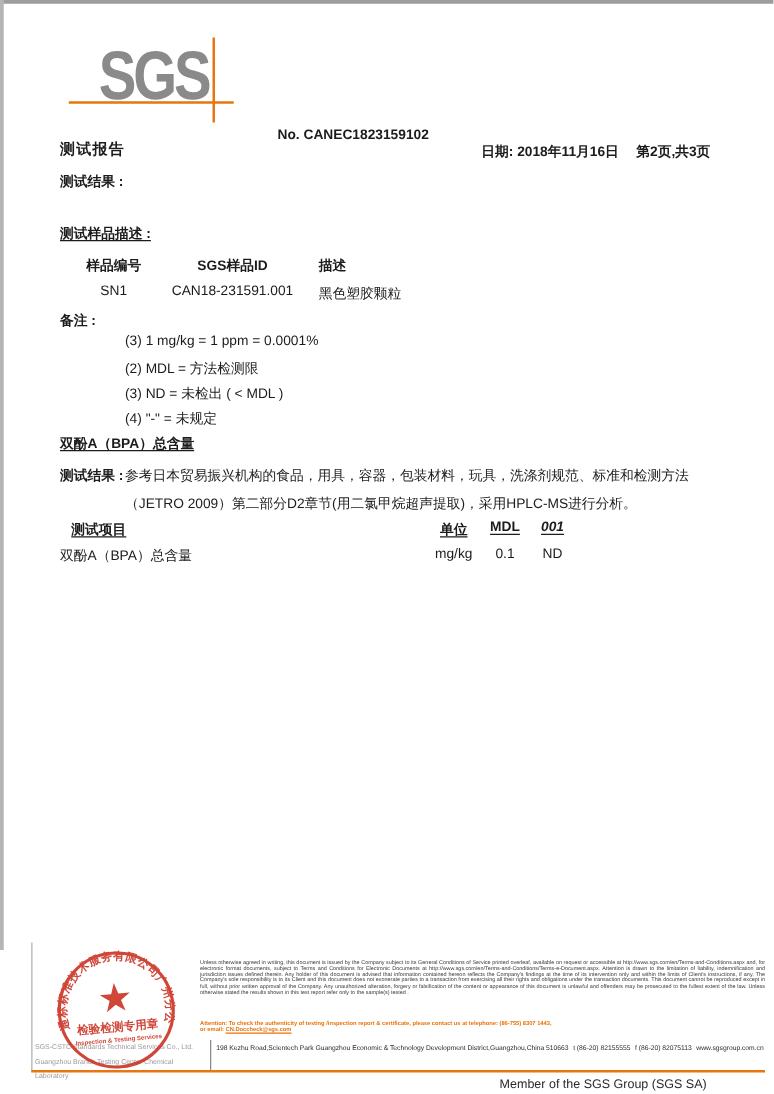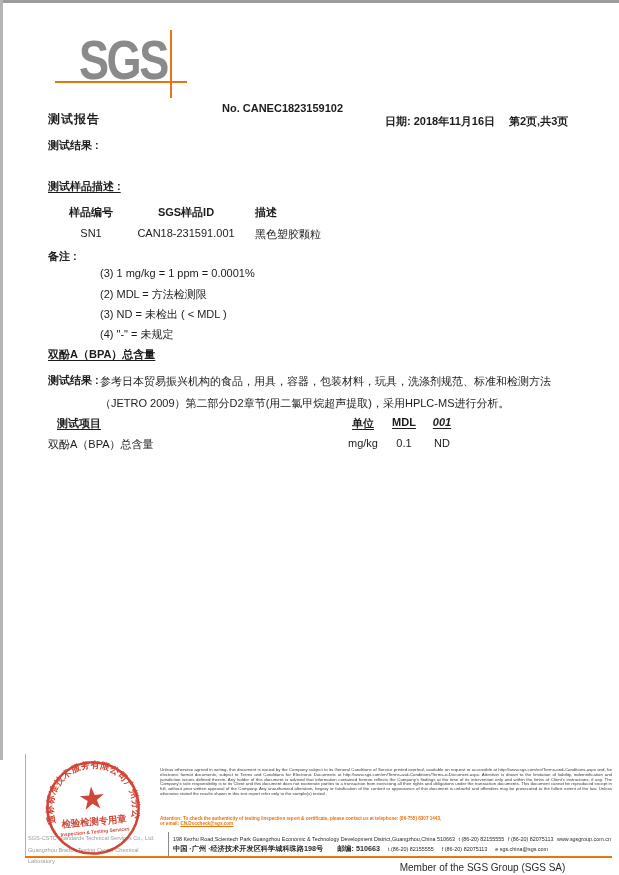--- a/index.html
+++ b/index.html
@@ -175,27 +175,17 @@
   <div class="addresses">
     <div class="addr-row r1">
       <span>198 Kezhu Road,Scientech Park Guangzhou Economic &amp; Technology Development District,Guangzhou,China 510663</span>
       <span class="gap"></span>
       <span>t (86-20) 82155555</span>
       <span class="gap"></span>
       <span>f (86-20) 82075113</span>
       <span class="gap"></span>
       <span>www.sgsgroup.com.cn</span>
     </div>
-    <div class="addr-row r2">
-      <span class="addr-cn-main">中国 ·广州 ·经济技术开发区科学城科珠路198号</span>
-      <span class="post addr-cn-main">邮编: 510663</span>
-      <span class="gap"></span>
-      <span>t (86-20) 82155555</span>
-      <span class="gap"></span>
-      <span>f (86-20) 82075113</span>
-      <span class="gap"></span>
-      <span>e  sgs.china@sgs.com</span>
-    </div>
   </div>
 
   <div class="footer-orange-rule"></div>
   <div class="member-line">Member of the SGS Group (SGS SA)</div>
 </div>
 
 </body></html>

